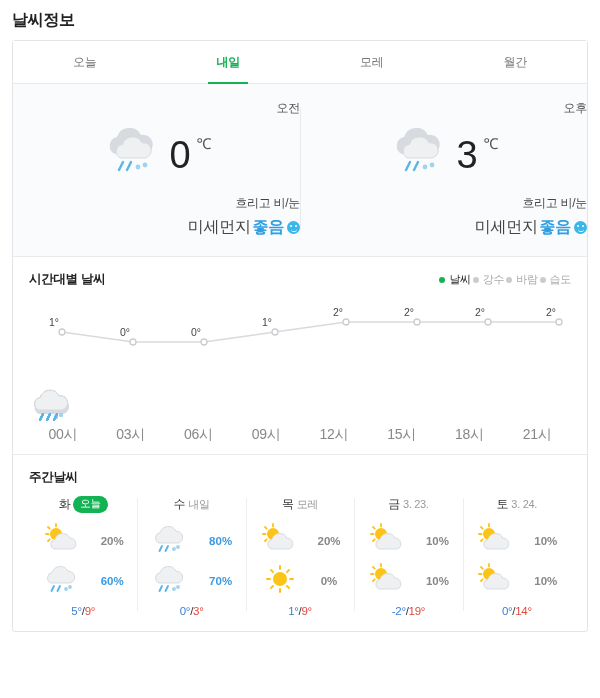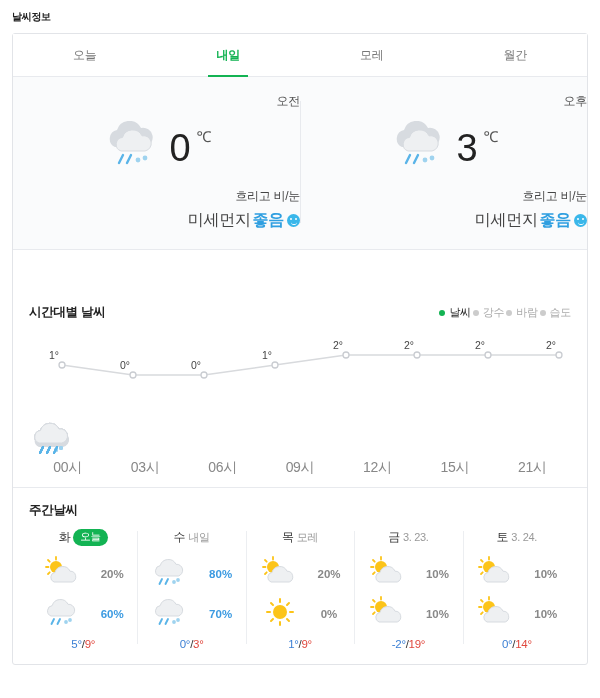--- a/index.html
+++ b/index.html
@@ -10,21 +10,21 @@
     color: #333;
   }
   .page {
     width: 600px;
     height: 698px;
     position: relative;
     background: #fff;
     overflow: hidden;
   }
   .page-title {
-    font-size: 10px;
+    font-size: 16px;
     font-weight: bold;
     color: #222;
     padding: 10px 0 9px 12px;
     letter-spacing: -0.3px;
   }
   .card {
     margin: 0 12px;
     border: 1px solid #e2e4e8;
     border-radius: 3px;
     background: #fff;
@@ -150,21 +150,20 @@
 
   .section {
     border-bottom: 1px solid #e8eaee;
     padding: 14px 16px 10px 16px;
   }
   .section:last-child { border-bottom: none; }
   .sec-head {
     display: flex;
     align-items: center;
     justify-content: space-between;
-    margin-top: 40px;
   }
   .sec-title {
     font-size: 12.5px;
     font-weight: bold;
     color: #222;
     letter-spacing: -0.3px;
   }
   .legend { display: flex; gap: 2px; align-items: center; }
   .legend-item {
     font-size: 11px;
@@ -460,20 +459,33 @@
                 <g stroke="#5ab4e8" stroke-width="2" stroke-linecap="round">
                   <line x1="14" y1="28" x2="11" y2="34"></line>
                   <line x1="21" y1="28" x2="18" y2="34"></line>
                   <line x1="28" y1="28" x2="25" y2="34"></line>
                 </g>
               </svg>
             </div>
             <div class="hour-time">15시</div>
           </div>
 
+          <div class="hour-col">
+            <div class="hour-icon">
+              <svg width="42" height="38" viewBox="0 0 42 38">
+                <path d="M10 24 a6.5 6.5 0 0 1 1.4 -12.5 a10 10 0 0 1 18.6 -1.5 a7 7 0 0 1 2.8 14 z" fill="#eef0f2" stroke="#d7dbe0" stroke-width="1"></path>
+                <g stroke="#5ab4e8" stroke-width="2" stroke-linecap="round">
+                  <line x1="14" y1="28" x2="11" y2="34"></line>
+                  <line x1="21" y1="28" x2="18" y2="34"></line>
+                  <line x1="28" y1="28" x2="25" y2="34"></line>
+                </g>
+              </svg>
+            </div>
+            <div class="hour-time">18시</div>
+          </div>
 
           <div class="hour-col">
             <div class="hour-icon">
               <svg width="42" height="38" viewBox="0 0 42 38">
                 <path d="M10 24 a6.5 6.5 0 0 1 1.4 -12.5 a10 10 0 0 1 18.6 -1.5 a7 7 0 0 1 2.8 14 z" fill="#eef0f2" stroke="#d7dbe0" stroke-width="1"></path>
                 <g stroke="#5ab4e8" stroke-width="2" stroke-linecap="round">
                   <line x1="14" y1="28" x2="11" y2="34"></line>
                   <line x1="21" y1="28" x2="18" y2="34"></line>
                   <line x1="28" y1="28" x2="25" y2="34"></line>
                 </g>

